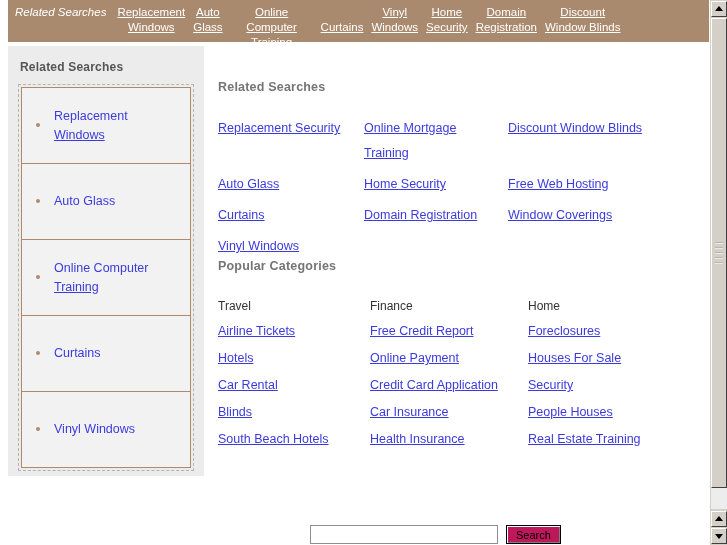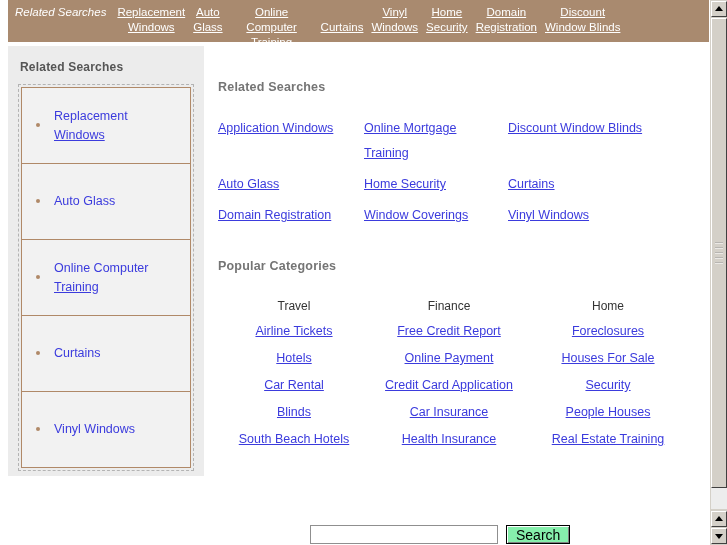--- a/index.html
+++ b/index.html
@@ -140,21 +140,20 @@
     cursor: pointer;
     display: inline-block;
   }
   .rs-cell { min-height: 25px; }
   .rs-cell.wrap a { max-width: 120px; line-height: 17px; }
 
   #cats { }
   #cat-grid {
     display: grid;
     grid-template-columns: 152px 158px 1fr;
-    text-align: center;
   }
   .cat-col { display: flex; flex-direction: column; }
   .cat-head {
     color: #333333;
     font-size: 12px;
     line-height: 22px;
     margin-bottom: 1px;
   }
   .cat-col a { line-height: 27px; }
 
@@ -173,25 +172,25 @@
     background: #ffffff;
     font-family: "Liberation Sans", sans-serif;
     font-size: 11px;
     padding: 1px 2px;
     box-sizing: content-box;
   }
   #search-button {
     margin-left: 8px;
     height: 19px;
     padding: 0 9px;
-    background: #86efac;
+    background: #be185d;
     border: 1px solid #000000;
     box-shadow: inset 1px 1px 0 #ffffff, inset -1px -1px 0 #808080;
     font-family: "Liberation Sans", sans-serif;
-    font-size: 14px;
+    font-size: 11px;
     color: #000000;
     cursor: pointer;
   }
 
   
   #scrollbar {
     position: absolute;
     right: 0; top: 0;
     width: 18px;
     height: 545px;
@@ -339,34 +338,37 @@
 
     </div>
   </div>
 
   <div id="main">
 
     <div class="section-head">Related Searches</div>
 
     <div id="rs-grid">
       <div class="rs-cell">
-        <a>Application Windows</a>
+        <a>Replacement Security</a>
       </div>
       <div class="rs-cell wrap">
         <a>Online Mortgage Training</a>
       </div>
       <div class="rs-cell">
         <a>Discount Window Blinds</a>
       </div>
 
       <div class="rs-cell">
         <a>Auto Glass</a>
       </div>
       <div class="rs-cell">
         <a>Home Security</a>
+      </div>
+      <div class="rs-cell">
+        <a>Free Web Hosting</a>
       </div>
 
       <div class="rs-cell">
         <a>Curtains</a>
       </div>
       <div class="rs-cell">
         <a>Domain Registration</a>
       </div>
       <div class="rs-cell">
         <a>Window Coverings</a>

